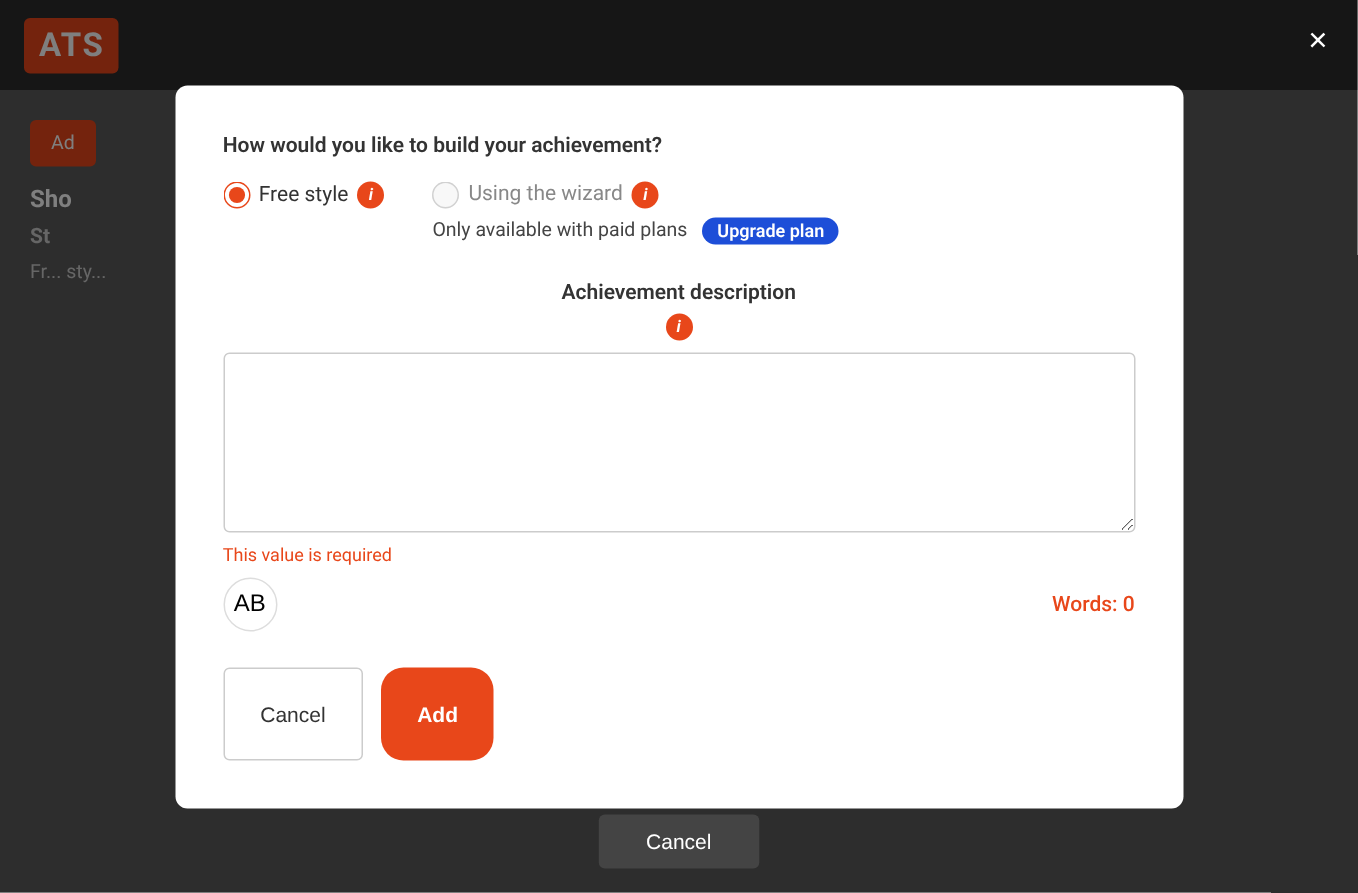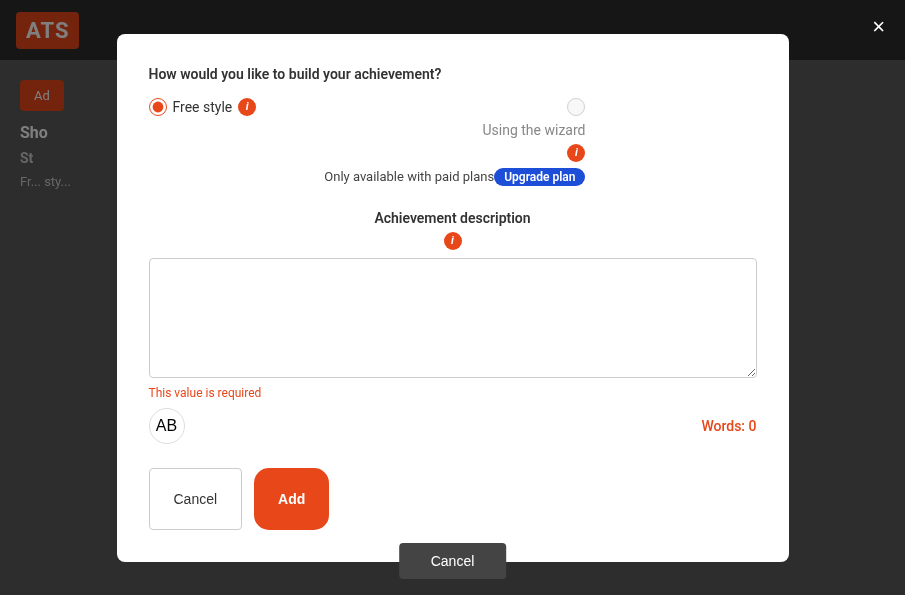--- a/index.html
+++ b/index.html
@@ -154,38 +154,36 @@
       color: white;
       border-radius: 50%;
       font-size: 11px;
       font-weight: bold;
       cursor: pointer;
       font-style: italic;
     }
 
     .wizard-option {
       display: flex;
-      align-items: flex-end;
+      align-items: flex-start;
       gap: 6px;
-      flex-direction: column;
     }
 
     .wizard-disabled-label {
       color: #888;
       font-size: 14px;
     }
 
     .upgrade-notice {
       font-size: 13px;
       color: #444;
       margin-top: 6px;
-      margin-left: 36px;
-      display: flex;
-      align-items: center;
-      gap: 0;
+      display: flex;
+      align-items: center;
+      gap: 10px;
     }
 
     .upgrade-badge {
       background: #1d4ed8;
       color: white;
       padding: 2px 10px;
       border-radius: 12px;
       font-size: 12px;
       font-weight: 600;
       cursor: pointer;

